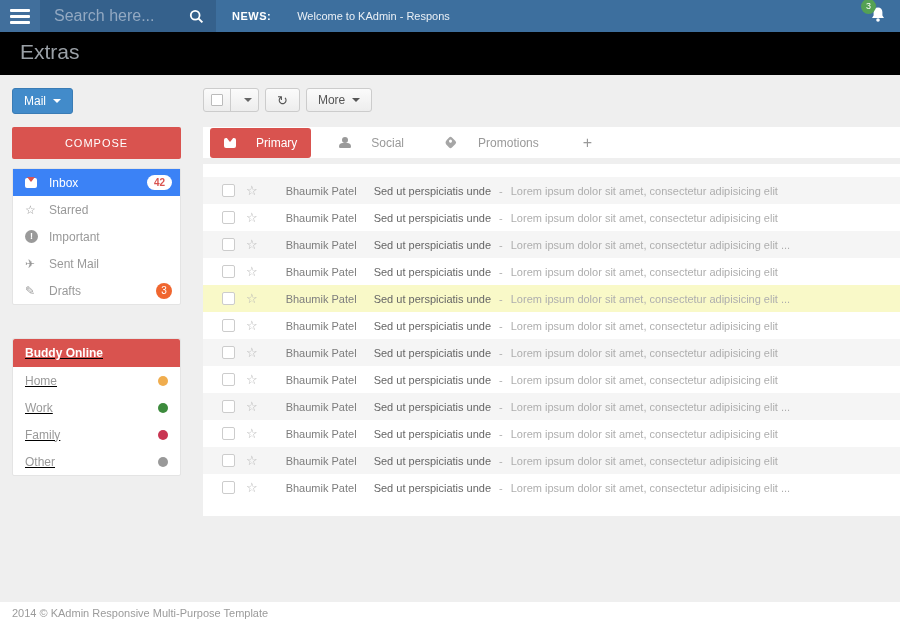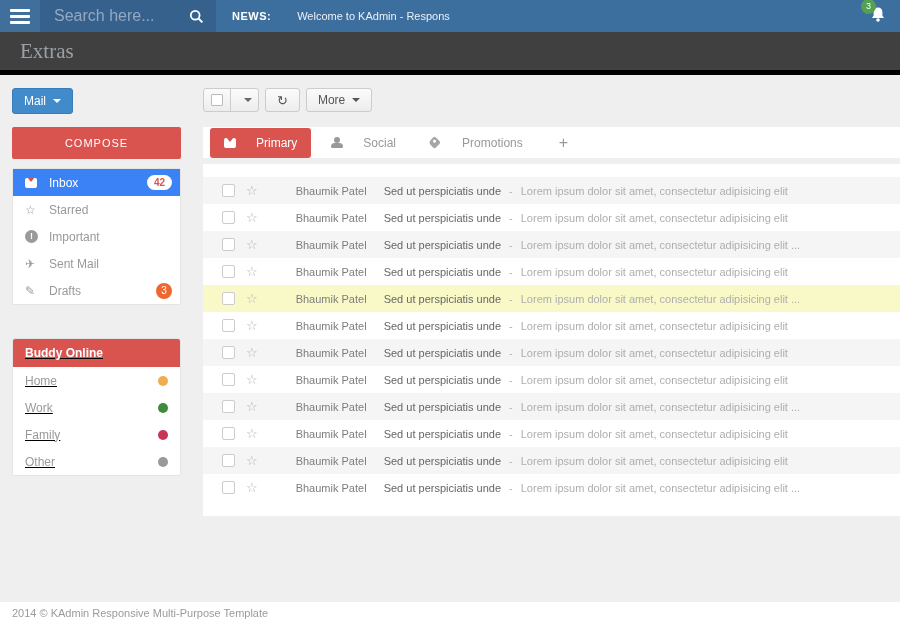--- a/index.html
+++ b/index.html
@@ -17,21 +17,21 @@
   .searchwrap { width:176px; background:#35618c; display:flex; align-items:center; padding:0 10px 0 14px; }
   .searchwrap input { flex:1; min-width:0; background:transparent; border:0; outline:none; color:#b6c5d6; font-size:16px; font-family:inherit; }
   .searchwrap input::placeholder { color:#93a9c2; }
   .search-btn { background:none; border:0; cursor:pointer; display:flex; align-items:center; padding:2px; }
   .news { display:flex; align-items:center; margin-left:16px; font-size:11px; color:#fff; }
   .news-label { font-weight:bold; letter-spacing:.5px; }
   .news-text { margin-left:26px; color:#eaf0f6; }
   .bellwrap { margin-left:auto; margin-right:14px; align-self:center; position:relative; cursor:pointer; }
   .badge-green { position:absolute; top:-7px; left:-9px; width:15px; height:15px; border-radius:50%; background:#54a154; color:#fff; font-size:9px; line-height:15px; text-align:center; }
   
-  .titlebar { height:43px; background:#404040; border-bottom:5px solid #000000; display:flex; align-items:center; padding-left:20px;font-family:Liberation Serif, serif; }
+  .titlebar { height:43px; background:#000000; border-bottom:3px solid #000000; display:flex; align-items:center; padding-left:20px; }
   .titlebar h1 { font-size:21px; font-weight:normal; color:#9aa0a6; }
   
   .content { display:flex; padding:13px 0 0 12px; }
   .sidebar { width:169px; margin-right:22px; flex:none; }
   .maincol { flex:1; min-width:0; }
   
   .btn-mail { background:#428bca; border:1px solid #3a7cb5; color:#fff; border-radius:3px; height:26px; padding:0 11px; font-size:12px; font-family:inherit; display:inline-flex; align-items:center; gap:7px; cursor:pointer; }
   .caret { display:inline-block; width:0; height:0; border-top:4px solid currentColor; border-left:4px solid transparent; border-right:4px solid transparent; }
   .btn-compose { display:block; width:100%; margin-top:13px; height:32px; background:#d9534f; border:0; border-radius:2px; color:#fff; font-size:11px; letter-spacing:1px; font-family:inherit; cursor:pointer; }
   .panel { background:#fff; border:1px solid #e4e4e4; border-radius:2px; }
@@ -47,42 +47,42 @@
   .dot { margin-left:auto; width:10px; height:10px; border-radius:50%; flex:none; }
   
   .toolbar { display:flex; gap:6px; align-items:center; }
   .btn { background:linear-gradient(#fbfbfb,#ededed); border:1px solid #ccc; border-radius:3px; color:#555; font-size:12px; height:24px; display:inline-flex; align-items:center; padding:0 11px; gap:7px; font-family:inherit; cursor:pointer; }
   .btn-split { padding:0; }
   .seg1 { width:27px; height:100%; display:flex; align-items:center; justify-content:center; border-right:1px solid #ccc; }
   .seg2 { width:20px; height:100%; display:flex; align-items:center; justify-content:center; color:#666; }
   .sq { width:12px; height:12px; border:1px solid #bbb; background:#fff; border-radius:1px; }
   .refresh-glyph { font-size:13px; color:#555; }
   
-  .tabstrip { margin-top:15px; background:#fff; height:31px; display:flex; align-items:center; padding-left:7px; gap:6px; }
+  .tabstrip { margin-top:15px; background:#fff; height:31px; display:flex; align-items:center; padding-left:7px; gap:14px; }
   .tab { display:inline-flex; align-items:center; gap:8px; height:30px; padding:0 14px; border-radius:3px; color:#999; font-size:12px; cursor:pointer; }
   .tab.active { background:#d9534f; color:#fff; }
   .tab-plus { font-size:16px; padding:0 16px; }
   
   .inbox-icon { position:relative; width:12px; height:10px; background:currentColor; border-radius:2px; display:inline-block; }
   .inbox-icon::after { content:""; position:absolute; top:-1px; left:2px; border-top:5px solid #d9534f; border-left:4px solid transparent; border-right:4px solid transparent; }
   .user-icon { position:relative; width:12px; height:11px; display:inline-block; }
   .user-icon::before { content:""; position:absolute; top:0; left:3px; width:6px; height:6px; border-radius:50%; background:#999; }
   .user-icon::after { content:""; position:absolute; bottom:0; left:0; width:12px; height:5px; border-radius:6px 6px 2px 2px; background:#999; }
   .tag-icon { width:9px; height:9px; background:#a6a6a6; border-radius:2px 2px 2px 4px; transform:rotate(45deg); position:relative; display:inline-block; }
   .tag-icon::after { content:""; position:absolute; top:2px; left:2px; width:3px; height:3px; border-radius:50%; background:#fff; }
   .important-icon { width:13px; height:13px; border-radius:50%; background:#9a9a9a; color:#fff; font-size:9px; line-height:13px; text-align:center; font-weight:bold; display:inline-block; }
   
   .mailpanel { margin-top:6px; background:#fff; padding:13px 0 15px; }
   .rows { list-style:none; }
   .mrow { height:27px; display:flex; align-items:center; padding-left:19px; font-size:11px; cursor:pointer; white-space:nowrap; overflow:hidden; }
   .mrow:nth-child(odd) { background:#f5f5f5; }
   .mrow.hl { background:#f9f9c8; }
   .cb { width:13px; height:13px; border:1px solid #ccc; border-radius:2px; background:#fff; flex:none; }
   .star { color:#b5b5b5; margin-left:11px; font-size:13px; line-height:1; }
-  .sender { color:#7d7d7d; margin-left:24px; width:88px; flex:none;padding-left:14px; }
+  .sender { color:#7d7d7d; margin-left:14px; width:88px; flex:none;padding-left:14px; }
   .subject { color:#666; margin-left:14px;text-align:center; }
   .sep { color:#b0b0b0; margin:0 8px; }
   .snippet { color:#aeaeae; }
   
   .footer { position:absolute; left:0; right:0; bottom:0; height:21px; background:#fff; display:flex; align-items:center; padding-left:12px; font-size:11px; color:#9b9b9b; }
 </style>
 </head>
 <body>
 
 <div class="topbar">

